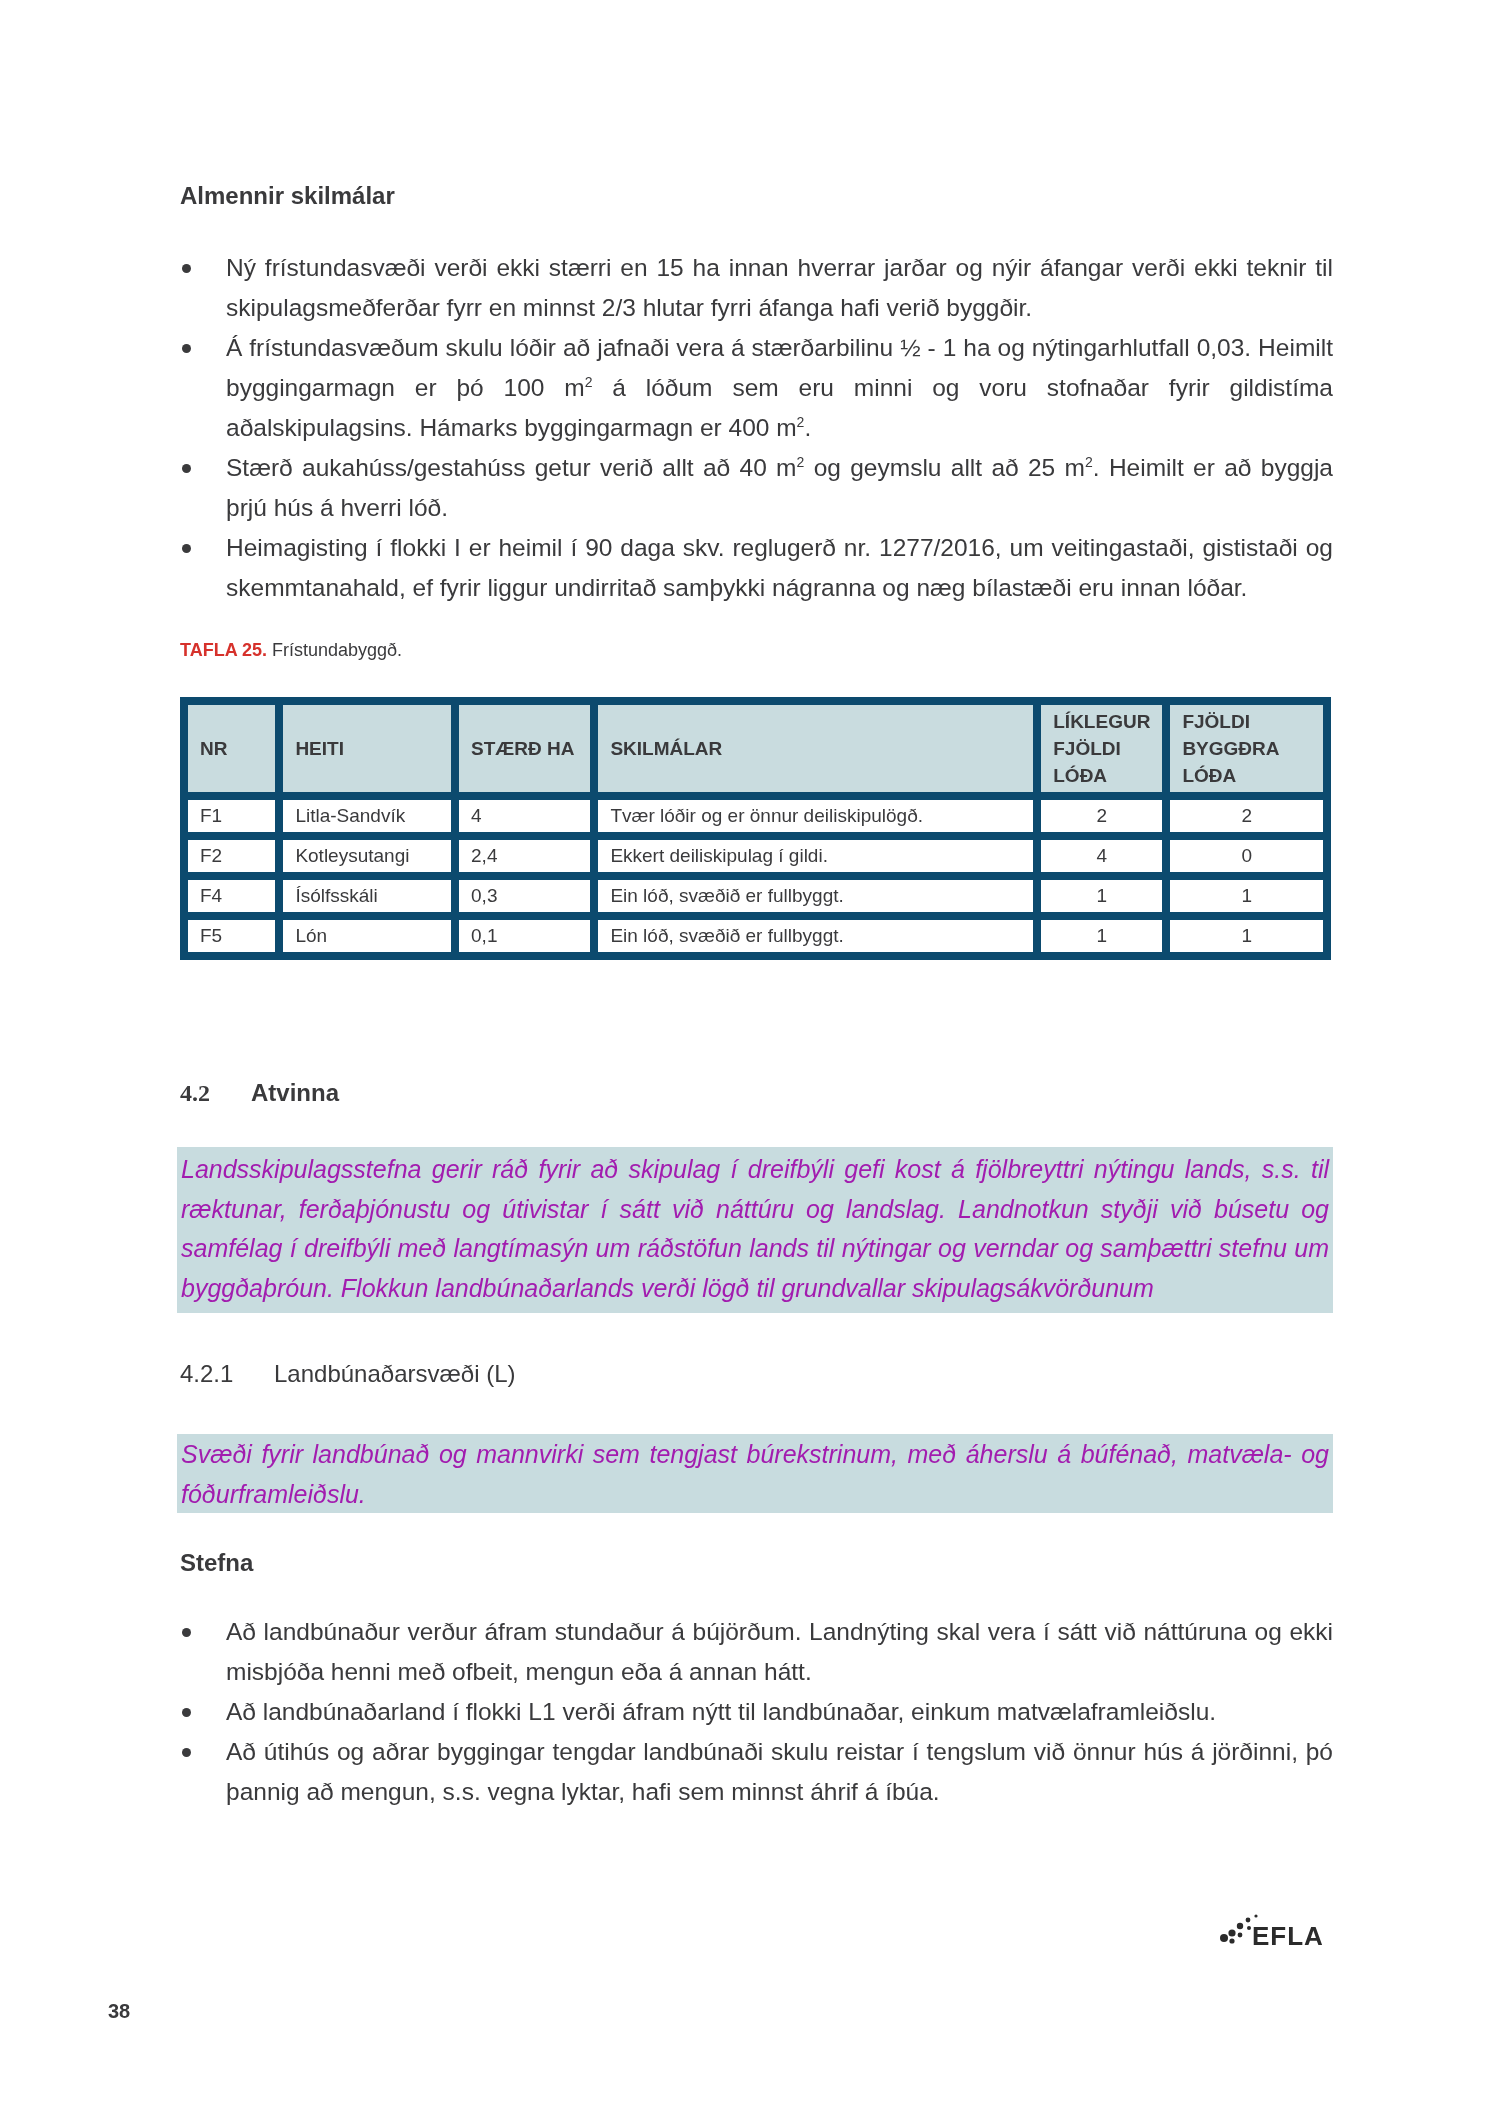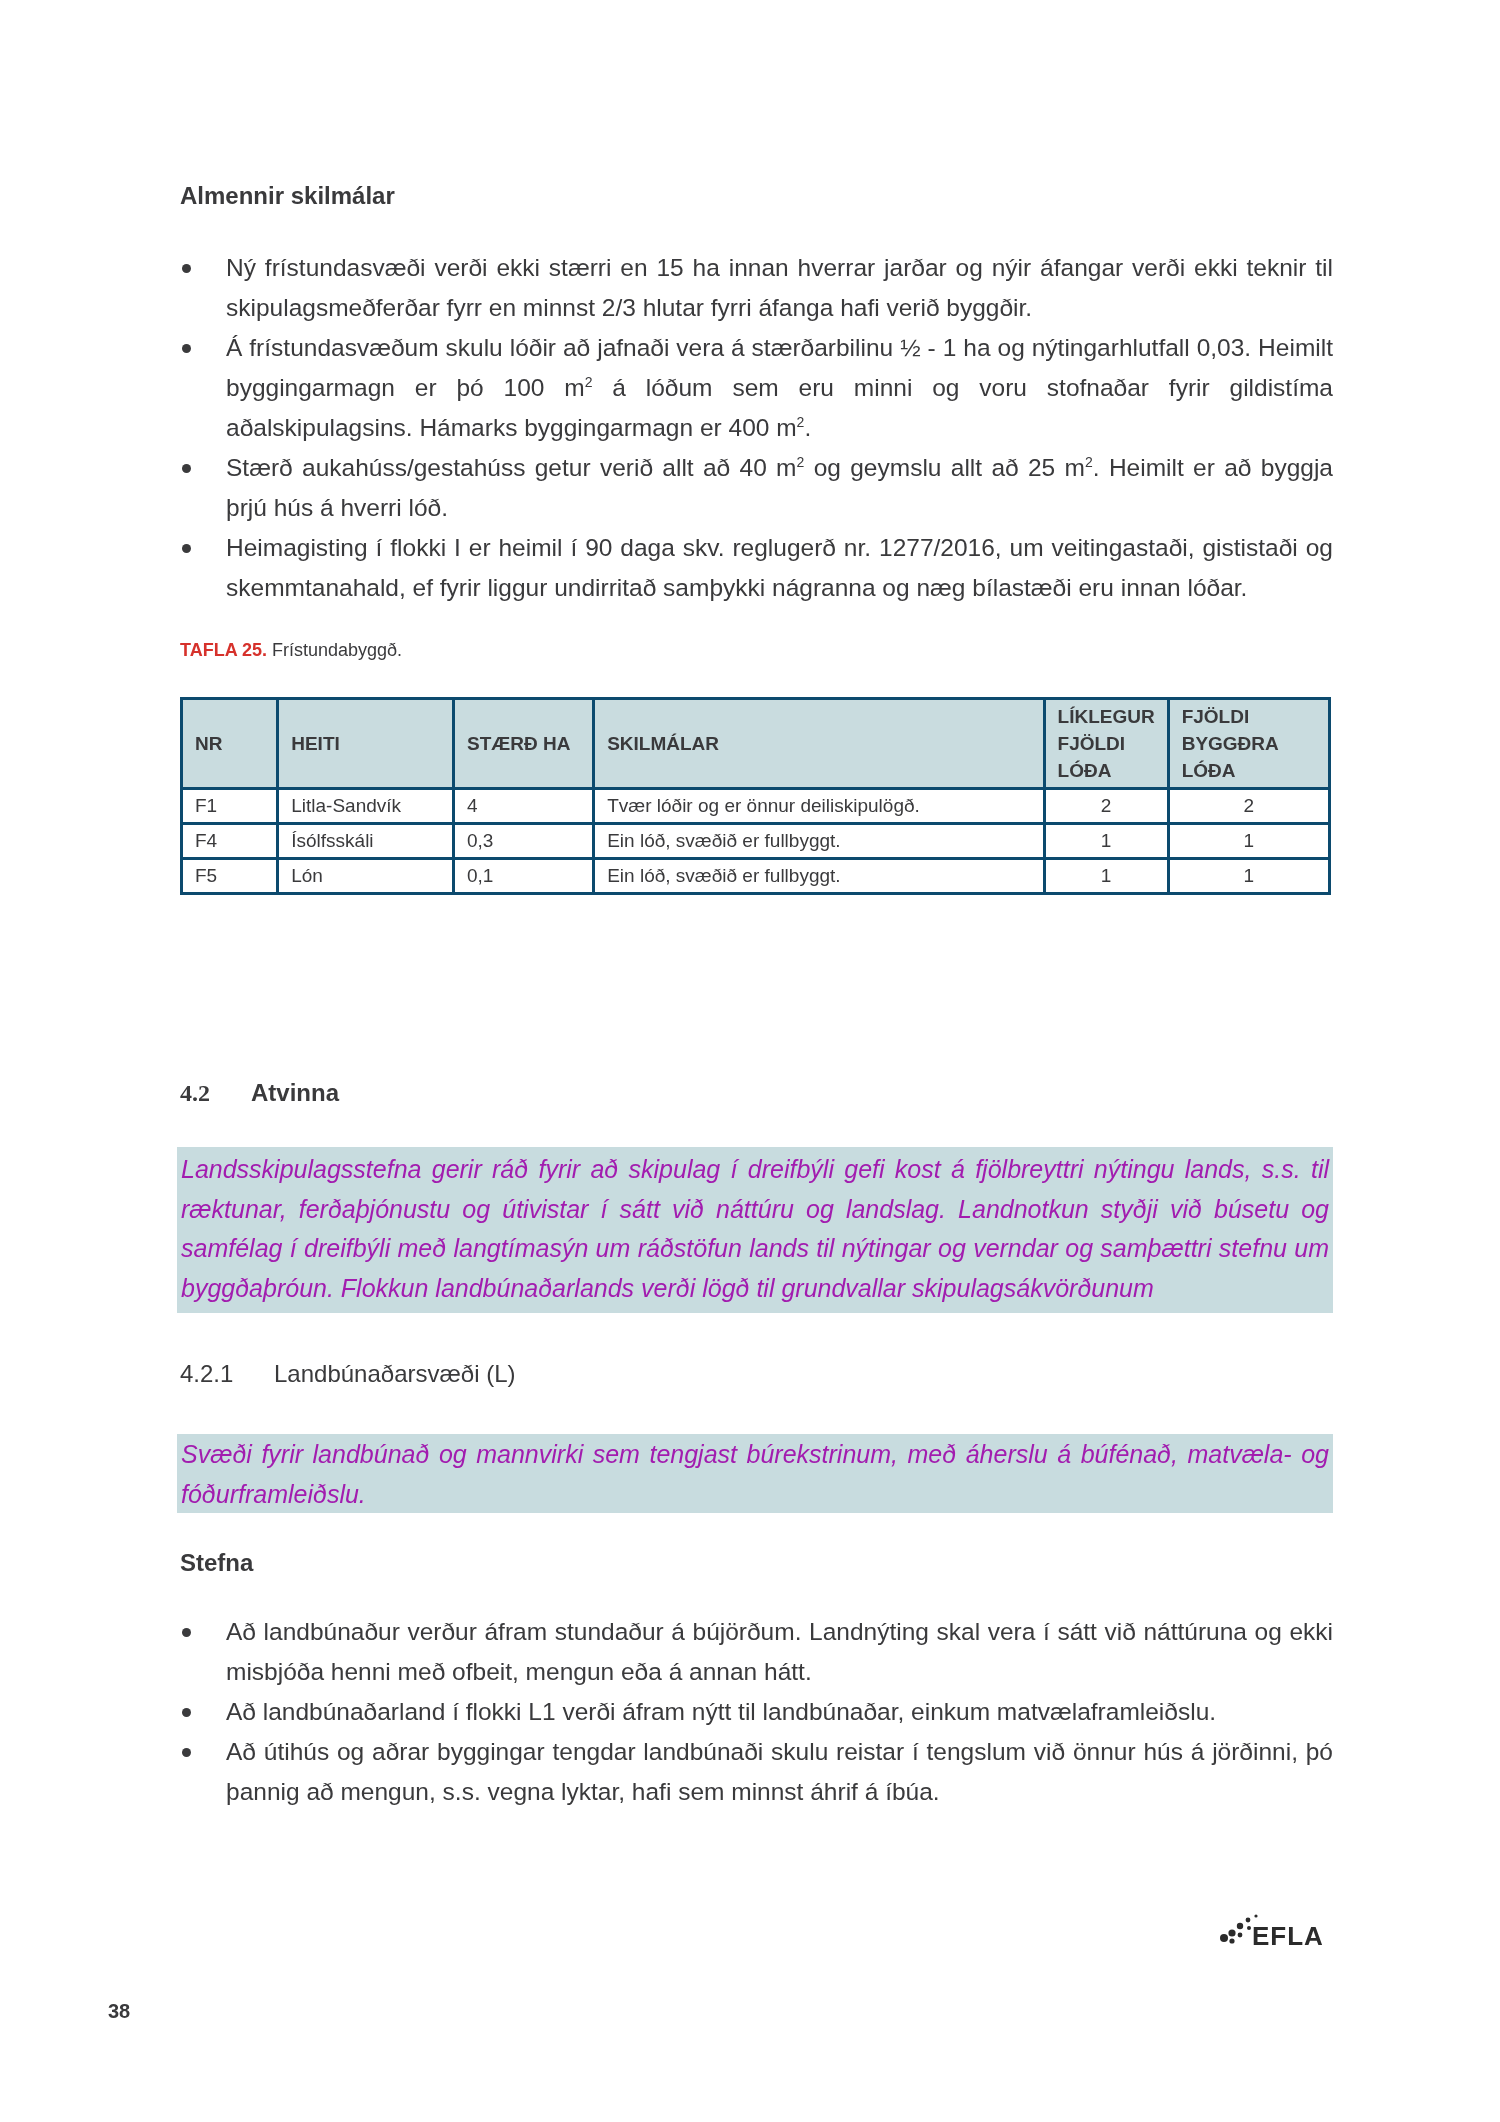--- a/index.html
+++ b/index.html
@@ -10,21 +10,21 @@
   }
   .abs { position: absolute; }
   .h-bold { font-weight: bold; font-size: 24px; color: #3a3a3c; }
   .bullets { left: 178px; width: 1155px; font-size: 24.5px; line-height: 40px; margin: 0; padding: 0; list-style: none; }
   .bullets li { position: relative; padding-left: 48px; text-align: justify; }
   .bullets li .dot { position: absolute; left: 4px; top: 16px; width: 9px; height: 9px; border-radius: 50%; background: #3a3a3c; }
   sup { font-size: 14px; line-height: 0; vertical-align: super; }
   .caption { left: 180px; top: 640px; font-size: 18px; }
   .caption .lbl { color: #d6312b; font-weight: bold; }
   table.t { position: absolute; left: 180px; top: 697px; width: 1151px; border-collapse: collapse; font-size: 19px; color: #3a3a3c; }
-  table.t th, table.t td { border: 3px solid #0c4a6e; padding: 0 12px; }
+  table.t th, table.t td { border: 8px solid #0c4a6e; padding: 0 12px; }
   table.t th { background: #c9dcdf; text-align: left; font-weight: bold; height: 87px; vertical-align: middle; line-height: 27px; font-size: 19px; }
   table.t td { height: 32px; line-height: 32px; }
   table.t td.c { text-align: center; }
   .sec { left: 180px; font-size: 24px; font-weight: bold; }
   .sec .num { display: inline-block; width: 71px; font-family: Liberation Serif, serif; }
   .callout { left: 177px; width: 1156px; background: #c8dcdf; font-style: italic; font-size: 25px; line-height: 39.5px; padding: 0 4px; box-sizing: border-box; text-align: justify; color: #a21caf; }
   .subsec { left: 180px; font-size: 24px; font-weight: normal; }
   .subsec .num { display: inline-block; width: 94px; }
   .pagenum { left: 108px; top: 2000px; font-size: 20px; font-weight: bold; }
   .logo { left: 1218px; top: 1911px; width: 115px; height: 36px; }
@@ -88,20 +88,28 @@
   <tbody>
     <tr>
       <td>F1</td>
       <td>Litla-Sandvík</td>
       <td>4</td>
       <td>Tvær lóðir og er önnur deiliskipulögð.</td>
       <td class="c">2</td>
       <td class="c">2</td>
     </tr>
     <tr>
+      <td>F2</td>
+      <td>Kotleysutangi</td>
+      <td>2,4</td>
+      <td>Ekkert deiliskipulag í gildi.</td>
+      <td class="c">4</td>
+      <td class="c">0</td>
+    </tr>
+    <tr>
       <td>F4</td>
       <td>Ísólfsskáli</td>
       <td>0,3</td>
       <td>Ein lóð, svæðið er fullbyggt.</td>
       <td class="c">1</td>
       <td class="c">1</td>
     </tr>
     <tr>
       <td>F5</td>
       <td>Lón</td>

